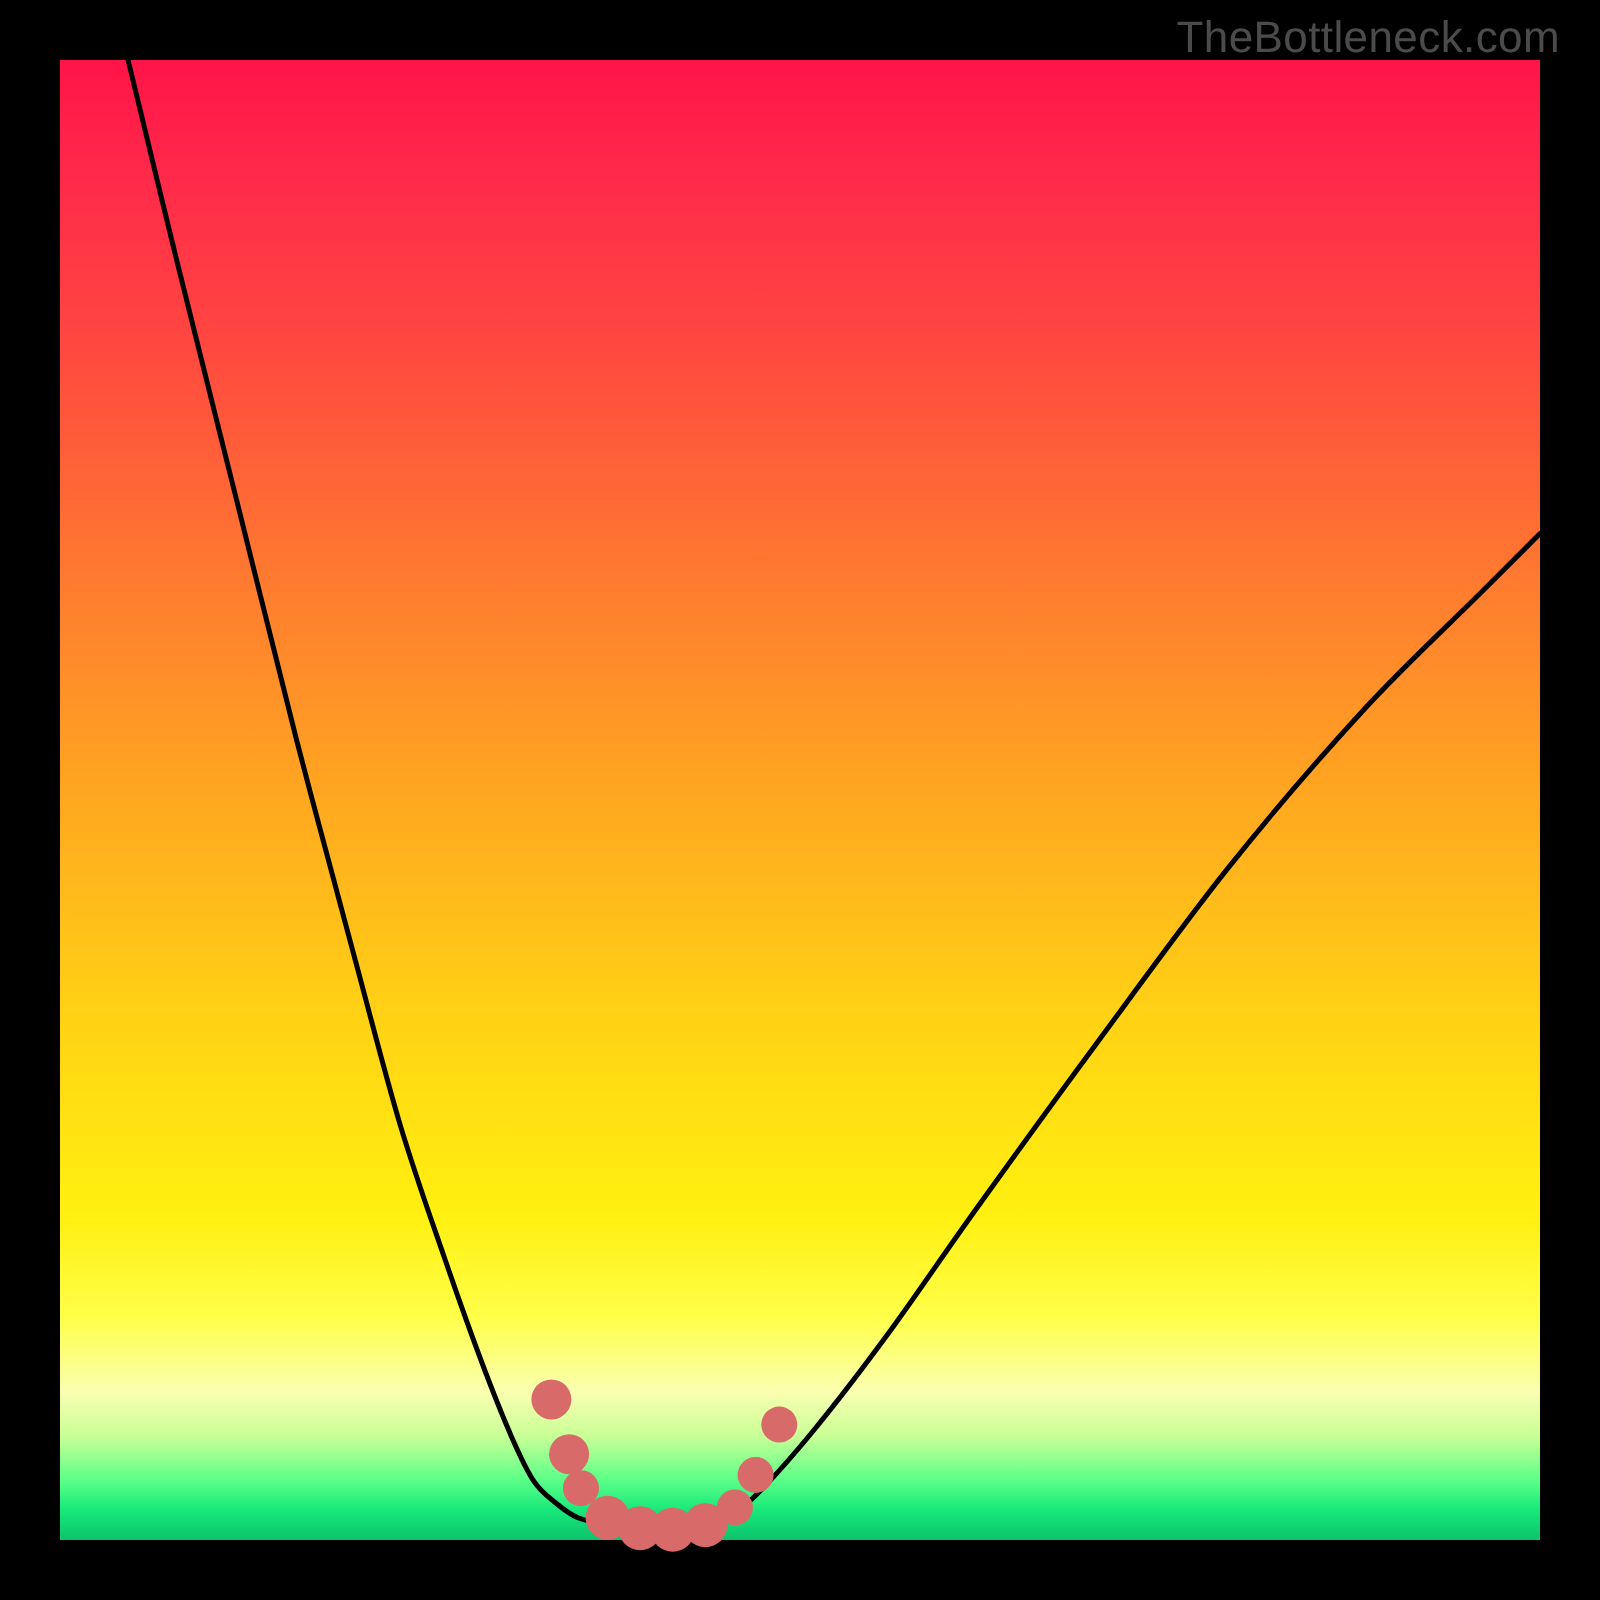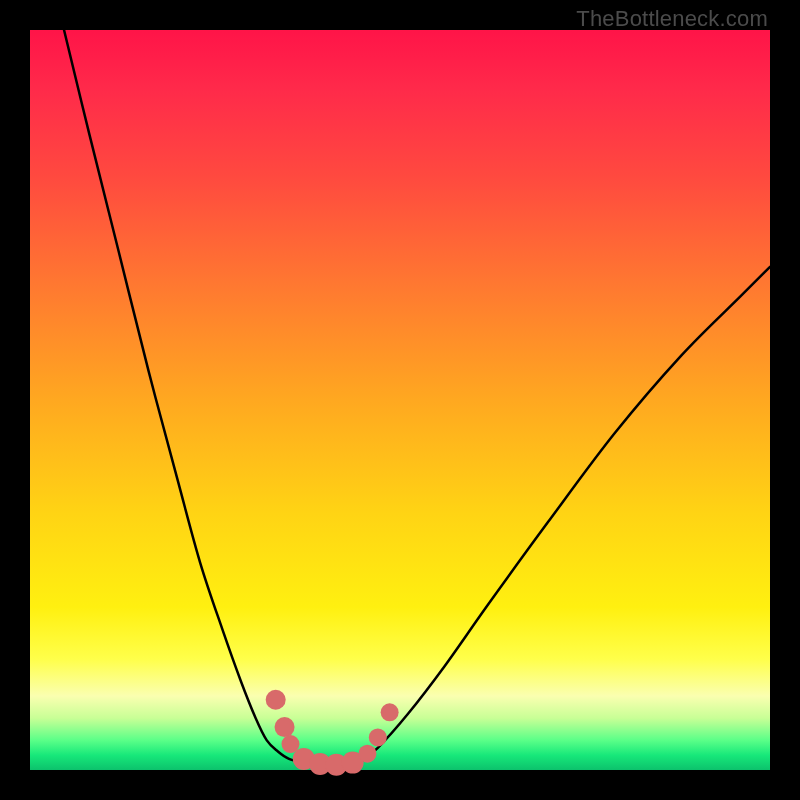--- a/index.html
+++ b/index.html
@@ -34,21 +34,21 @@
       #faffb0 90%,
       #c8ff96 93%,
       #5aff88 96%,
       #17e87a 98%,
       #0cc26c 100%
     );
   }
   .watermark {
     position: absolute;
     top: 6px;
-    right: 32px;
+    right: 20px;
     font-family: Arial, Helvetica, sans-serif;
     font-size: 22px;
     font-weight: 500;
     color: #4b4b4b;
     letter-spacing: 0.2px;
   }
   svg.curve-layer {
     position: absolute;
     left: 0;
     top: 0;

